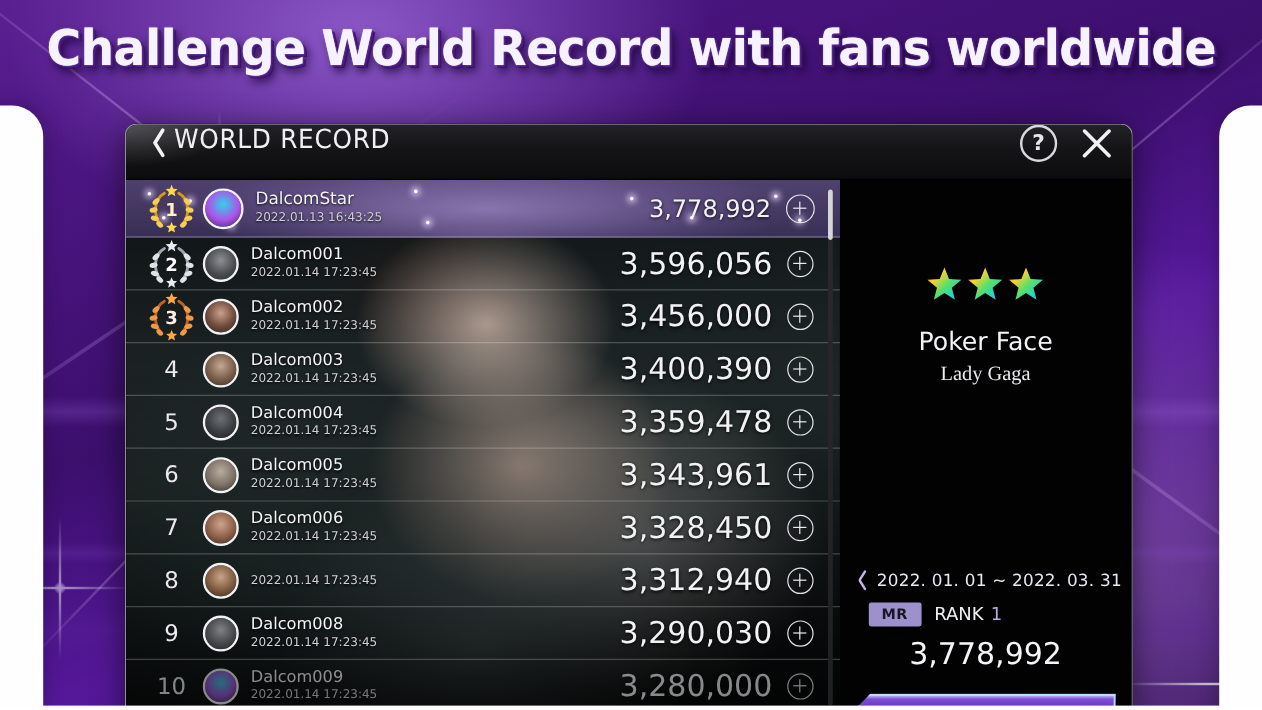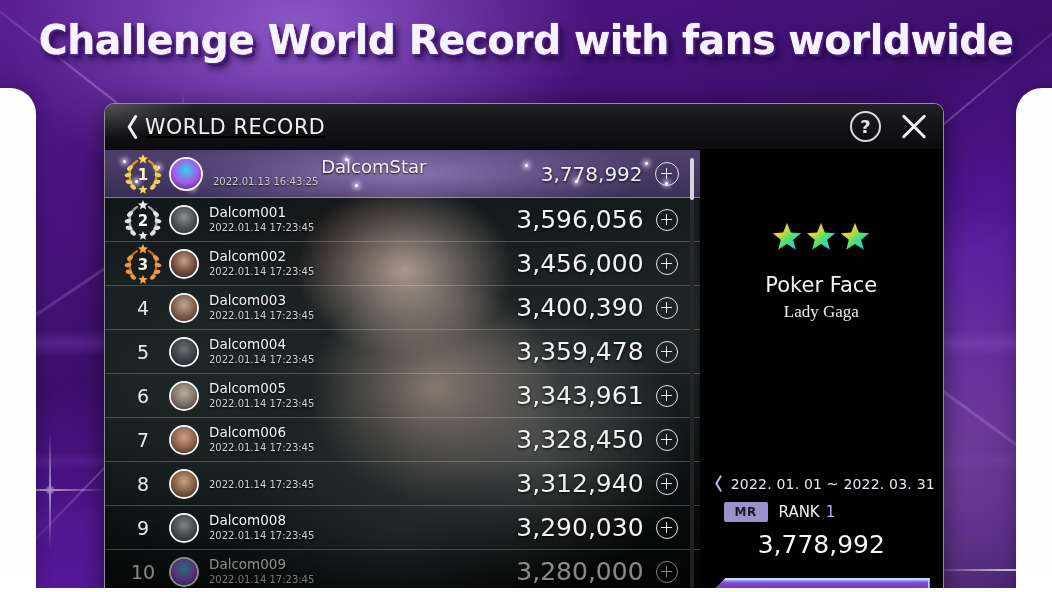--- a/index.html
+++ b/index.html
@@ -65,23 +65,22 @@
     border-radius:10px 10px 0 0;
     border:1px solid rgba(255,255,255,.55);
     border-bottom:none;
     overflow:hidden;
     box-shadow:0 6px 26px rgba(0,0,0,.55);
   }
   
   #titlebar {
     position:relative; height:46px;
     background:linear-gradient(180deg,#232327 0%, #151518 42%, #0c0c0e 100%);
-    display:flex; align-items:center; padding:0 14px 0 10px;
+    display:flex; align-items:flex-start; padding:0 14px 0 10px;
     border-bottom:1px solid #000;
-    text-decoration:underline;
   }
   #titlebar::before{
     content:""; position:absolute; left:0; top:0; width:130px; height:46px;
     background:radial-gradient(ellipse 120px 46px at 0 0, rgba(255,255,255,.22), rgba(255,255,255,0) 75%);
     pointer-events:none;
   }
   .chev-back {
     width:26px; height:30px; position:relative; cursor:pointer; flex:0 0 auto; margin-right:4px;
   }
   .chev-back::before, .chev-back::after {
@@ -161,21 +160,21 @@
     background:#6b6b70;
   }
   .row.top1 .avatar { width:34px; height:34px; }
   .avatar .face { position:absolute; inset:0; }
   .meta { flex:1 1 auto; min-width:0; }
   .pname {
     color:#f4f4f6; font-size:13.5px; line-height:15px;
     font-family:"DejaVu Sans", sans-serif; white-space:nowrap;
     text-shadow:0 1px 2px rgba(0,0,0,.9);
   }
-  .row.top1 .pname { font-size:18px;text-align:center; }
+  .row.top1 .pname { font-size:14px; }
   .pdate {
     color:#cfcfd4; font-size:10px; line-height:13px; margin-top:1px;
     font-family:"DejaVu Sans", sans-serif; white-space:nowrap;
     text-shadow:0 1px 2px rgba(0,0,0,.9);
   }
   .score {
     color:#f2f2f5; font-size:25px; text-align:right; padding-right:12px;
     font-family:"DejaVu Sans", sans-serif; white-space:nowrap;
     text-shadow:0 1px 3px rgba(0,0,0,.9); flex:0 0 auto; min-width:120px;
   }

